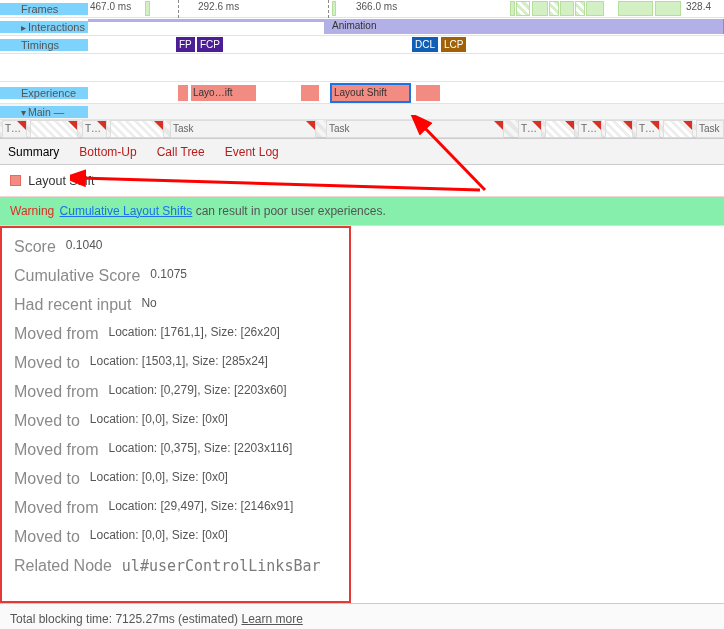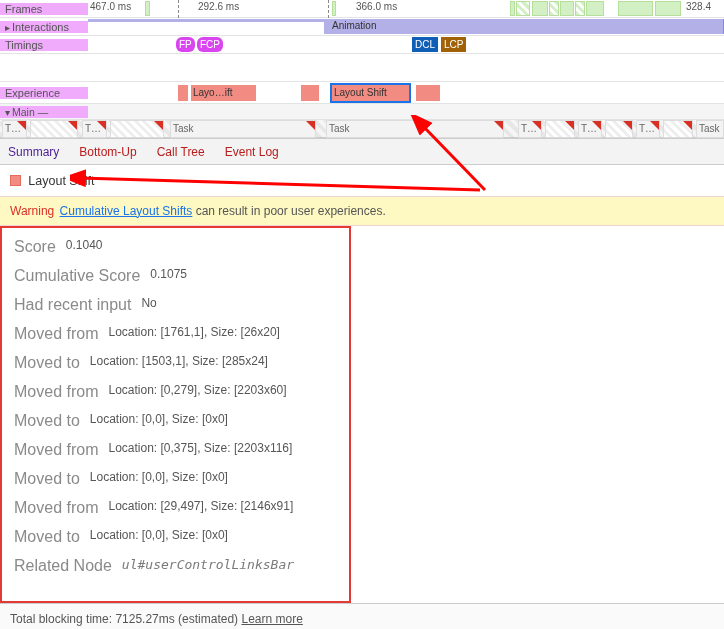--- a/index.html
+++ b/index.html
@@ -20,23 +20,23 @@
     display: flex;
     align-items: center;
     height: 18px;
     border-bottom: 1px solid #e3e3e3;
     position: relative;
     font-size: 11px;
     color: #555;
   }
   .track-label {
     width: 88px;
-    padding-left: 5px;
+    padding-left: 21px;
     flex-shrink: 0;
-    background: #f0abfc;
+    background: #7dd3fc;
     z-index: 2;
   }
   .track-content {
     position: relative;
     flex: 1;
     height: 100%;
   }
   
   
   .frames-row { height: 18px; border-bottom: 1px solid #e3e3e3; }
@@ -97,21 +97,21 @@
   .timings-row { height: 18px; }
   .timing-marker {
     position: absolute;
     top: 1px; height: 15px;
     font-size: 10px;
     color: #fff;
     padding: 0 3px;
     line-height: 15px;
     text-align: center;
   }
-  .tm-green { background: #d946ef; border-radius: 6px; }
+  .tm-green { background: #4c1d95; }
   .tm-blue  { background: #0F5FB7; }
   .tm-dark  { background: #a16207; }
   
   .spacer-row { height: 28px; border-bottom: 1px solid #e3e3e3; }
   
   
   .experience-row { height: 22px; }
   .exp-block {
     position: absolute;
     top: 3px; height: 16px;
@@ -174,21 +174,21 @@
     gap: 20px;
   }
   .tab {
     font-size: 12px;
     color: #b91c1c;
     cursor: default;
     height: 26px;
     line-height: 26px;
   }
   .tab.active {
-    color: #4c1d95;
+    color: #000000;
   }
   
   
   .summary-panel {
     position: relative;
   }
   .summary-header {
     padding: 8px 10px;
     background: #fff;
   }
@@ -199,21 +199,21 @@
     border: 1px solid #E76A5F;
     margin-right: 4px;
     vertical-align: middle;
   }
   .ls-title {
     font-size: 12.5px;
     color: #333;
     vertical-align: middle;
   }
   .warning-bar {
-    background: #fef9c3;
+    background: #86efac;
     padding: 7px 10px;
     font-size: 12px;
     border-top: 1px solid #F4D3D3;
     border-bottom: 1px solid #F4D3D3;
   }
   .warn-label { color: #D93025; margin-right: 2px; }
   .warn-link { color: #1A73E8; text-decoration: underline; }
   .warn-text { color: #555; }
   
   
@@ -234,21 +234,21 @@
   .detail-row:last-child { margin-bottom: 14px; }
   .dt-key {
     color: #8a8a8a;
     margin-right: 10px;
     white-space: nowrap;
     font-size: 16px;
   }
   .dt-val {
     color: #565656;
   }
-  .code { font-family: Menlo, Consolas, monospace; font-size: 13px; color: #7a7a7a; font-style: italic;}
+  .code { font-family: Menlo, Consolas, monospace; font-size: 15px; color: #7a7a7a;}
   
   
   .footer {
     border-top: 1px solid #ccc;
     padding: 8px 10px;
     font-size: 12px;
     color: #565656;
     background: #fafafa;
   }
   .footer a { color: #565656; text-decoration: underline; }

